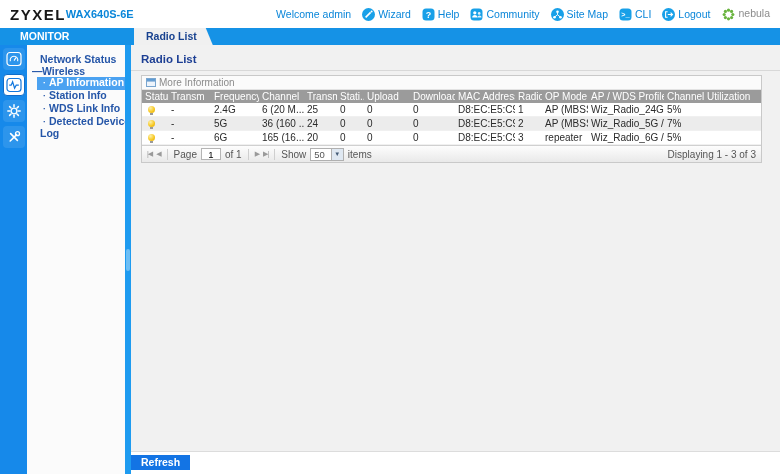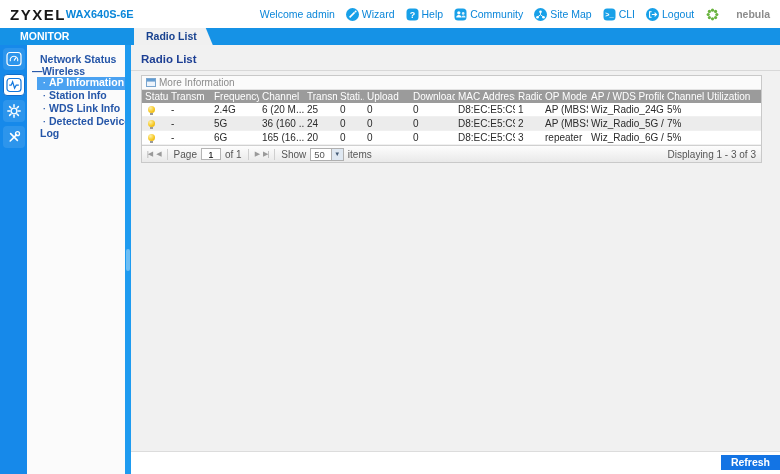--- a/index.html
+++ b/index.html
@@ -12,21 +12,21 @@
   .page { width:780px; height:474px; position:relative; }
 
   
   .top-header { height:28px; display:flex; align-items:center; padding:0 10px; background:#fff; }
   .brand { font-size:15px; font-weight:900; letter-spacing:1.5px; color:#181818; }
   .model { font-size:11px; font-weight:bold; color:#0a86d9; }
   .header-right { margin-left:auto; display:flex; align-items:center; gap:11px; }
   .welcome { color:#0a86d9; font-size:10.5px; }
   .hmenu { display:flex; align-items:center; gap:3px; color:#0a86d9; font-size:10.5px; cursor:pointer; text-decoration:none; }
   .hicon { display:inline-flex; width:13px; height:13px; }
-  .nebula { display:flex; align-items:center; gap:16px; color:#8c8c8c; font-size:10.5px; cursor:pointer;font-weight:bold; }
+  .nebula { display:flex; gap:2px; color:#8c8c8c; font-size:10.5px; cursor:pointer; }
 
   
   .blue-bar { height:17px; background:#1592e6; display:flex; align-items:stretch; }
   .monitor-label { color:#fff; font-weight:bold; font-size:10.5px; line-height:17px; padding-left:20px; width:134px; }
   .tab { background:#f0f0f0; color:#17418f; font-weight:bold; font-size:10.5px; line-height:17px;
          padding:0 16px 0 12px; clip-path:polygon(0 0, calc(100% - 7px) 0, 100% 100%, 0 100%); cursor:default; }
 
   
   .bodywrap { display:flex; height:429px; }
 
@@ -78,21 +78,21 @@
                 font-family:"Liberation Sans", sans-serif; }
   .show-select { display:inline-flex; align-items:stretch; border:1px solid #b0b0b0; background:#fff; height:13px;
                  font-size:9.5px; cursor:pointer; }
   .show-select .val { padding:0 6px 0 3px; line-height:11px; }
   .select-arrow { width:12px; background:#dfe8f2; border-left:1px solid #b0b0b0; display:flex; align-items:center;
                   justify-content:center; font-size:6px; color:#445b77; }
   .displaying { margin-left:auto; color:#555; }
 
   .spacer { flex:1; }
   .footer { border-top:1px solid #dcdcdc; background:#ffffff; height:23px; display:flex;
-            align-items:flex-start; justify-content:flex-end; padding-top:3px; }
+            align-items:flex-start; justify-content:flex-start; padding-top:3px; }
   .refresh-btn { background:#1374e4; color:#fff; font-weight:bold; font-size:10.5px; border:none;
                  padding:1px 10px 2px; cursor:pointer; font-family:"Liberation Sans", sans-serif; }
 </style>
 </head>
 <body>
 
 <div class="page">
 
   <header class="top-header">
     <span class="brand">ZYXEL</span>

